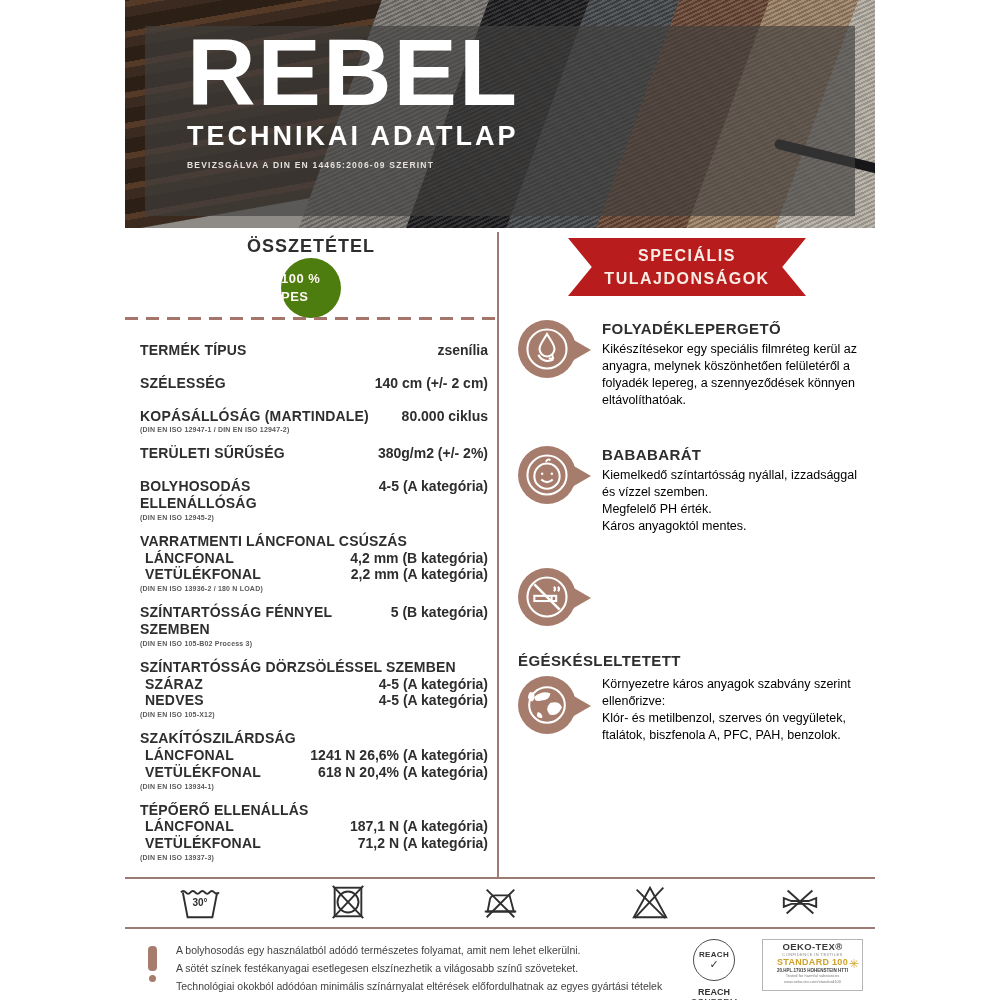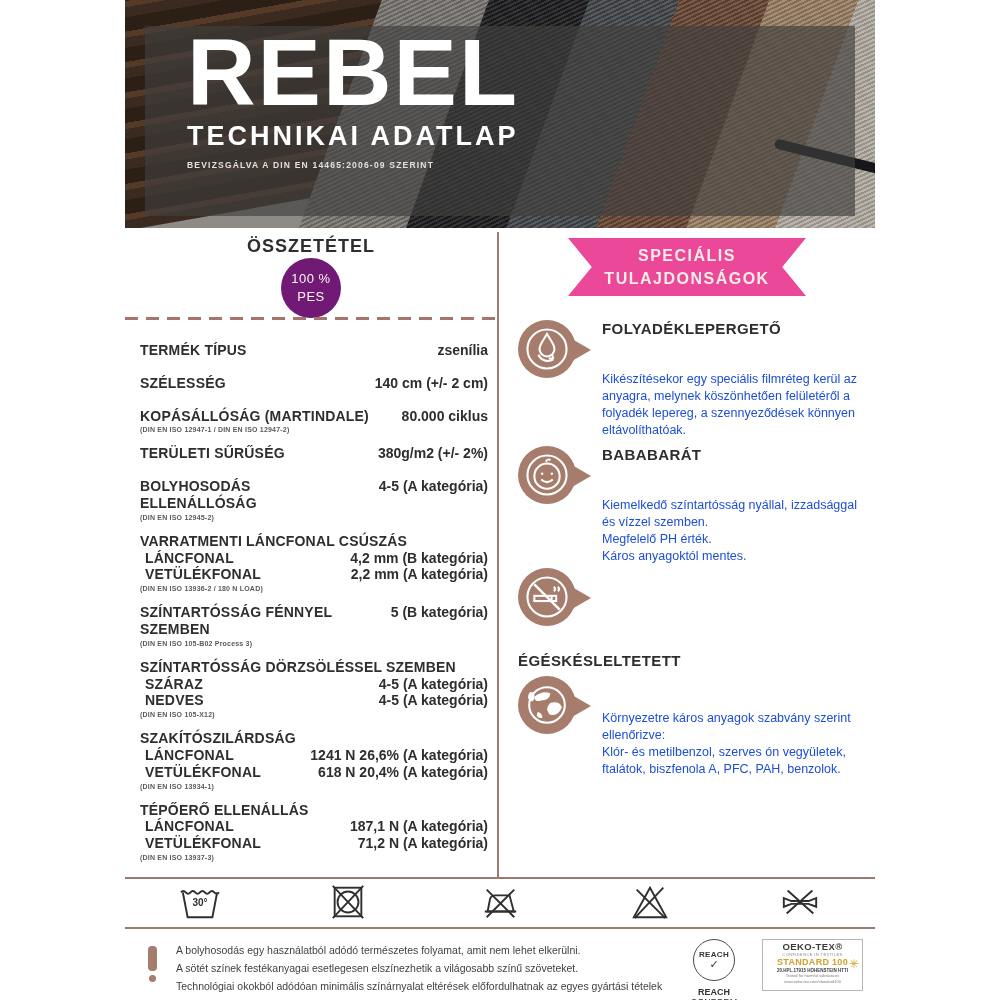--- a/index.html
+++ b/index.html
@@ -28,47 +28,47 @@
 
   
   .dashed-rule{position:absolute;left:125px;top:317px;width:372px;height:3px;
         background:repeating-linear-gradient(90deg,#a5756b 0 13px,transparent 13px 21px);}
   .vdivider{position:absolute;left:497px;top:232px;width:2px;height:645px;background:#9d7b72;}
 
   
   .comp-head{position:absolute;left:125px;top:236px;width:372px;text-align:center;
         font-size:18px;font-weight:800;letter-spacing:1px;}
   .comp-badge{position:absolute;left:281px;top:258px;width:60px;height:60px;border-radius:50%;
-        background:#701a75;color:#fdf6f2;display:flex;flex-direction:column;align-items:center;
-        justify-content:center;font-weight:400;font-size:13px;line-height:1.35;letter-spacing:.5px;}
+        background:#4d7c0f;color:#fdf6f2;display:flex;flex-direction:column;align-items:flex-start;
+        justify-content:center;font-weight:700;font-size:13px;line-height:1.35;letter-spacing:.5px;}
 
   
   .specs{position:absolute;left:140px;top:342px;width:348px;}
   .spec-row{display:flex;justify-content:space-between;align-items:flex-start;}
   .spec-label{font-size:14px;font-weight:800;line-height:1.2;max-width:245px;white-space:pre-line;letter-spacing:.2px;}
   .spec-value{font-size:14px;font-weight:800;text-align:right;white-space:nowrap;line-height:1.2;}
   .spec-note{font-size:7px;color:#5a5a5a;letter-spacing:.2px;margin-top:2px;font-weight:700;}
   .group-head{font-size:14px;font-weight:800;letter-spacing:.2px;line-height:1.2;}
   .sub-row{display:flex;justify-content:space-between;padding-left:5px;}
   .mb16{margin-bottom:16px;} .mb12{margin-bottom:12px;}
 
   
-  .banner{position:absolute;left:568px;top:238px;width:238px;height:58px;background:#ec4899;
+  .banner{position:absolute;left:568px;top:238px;width:238px;height:58px;background:#b91c1c;
         clip-path:polygon(0 0,100% 0,90% 50%,100% 100%,0 100%,10% 50%);
         display:flex;align-items:center;justify-content:center;}
   .banner-text{color:#f8ece5;font-size:16px;font-weight:800;letter-spacing:1.5px;text-align:center;
         white-space:pre-line;line-height:1.45;}
   .prop{position:absolute;left:518px;width:345px;display:flex;}
   .prop-icon-wrap{position:relative;width:84px;flex:0 0 84px;}
   .prop-circle{width:58px;height:58px;border-radius:50%;background:#a67c6c;display:flex;
         align-items:center;justify-content:center;}
   .prop-tail{position:absolute;left:54px;top:18px;width:19px;height:24px;background:#a67c6c;
         clip-path:polygon(0 4%,100% 50%,0 96%);}
   .prop-title{font-size:15px;font-weight:800;letter-spacing:.4px;margin-bottom:4px;}
-  .prop-desc{font-size:12.5px;color:#1d4ed8;line-height:1.36;white-space:pre-line;margin-top:34px;}
+  .prop-desc{font-size:12.5px;color:#000000;line-height:1.36;white-space:pre-line;}
 
   
   .care-band{position:absolute;left:125px;top:877px;width:750px;height:48px;
         border-top:2px solid #9d7b72;border-bottom:2px solid #9d7b72;}
   .care-sym{position:absolute;top:882px;width:46px;height:40px;}
   .care-sym svg{position:absolute;left:0;top:0;}
   .care-label{position:absolute;left:0;right:0;top:15px;text-align:center;
         font-size:10px;font-weight:700;color:#2f2f2f;}
 
   

